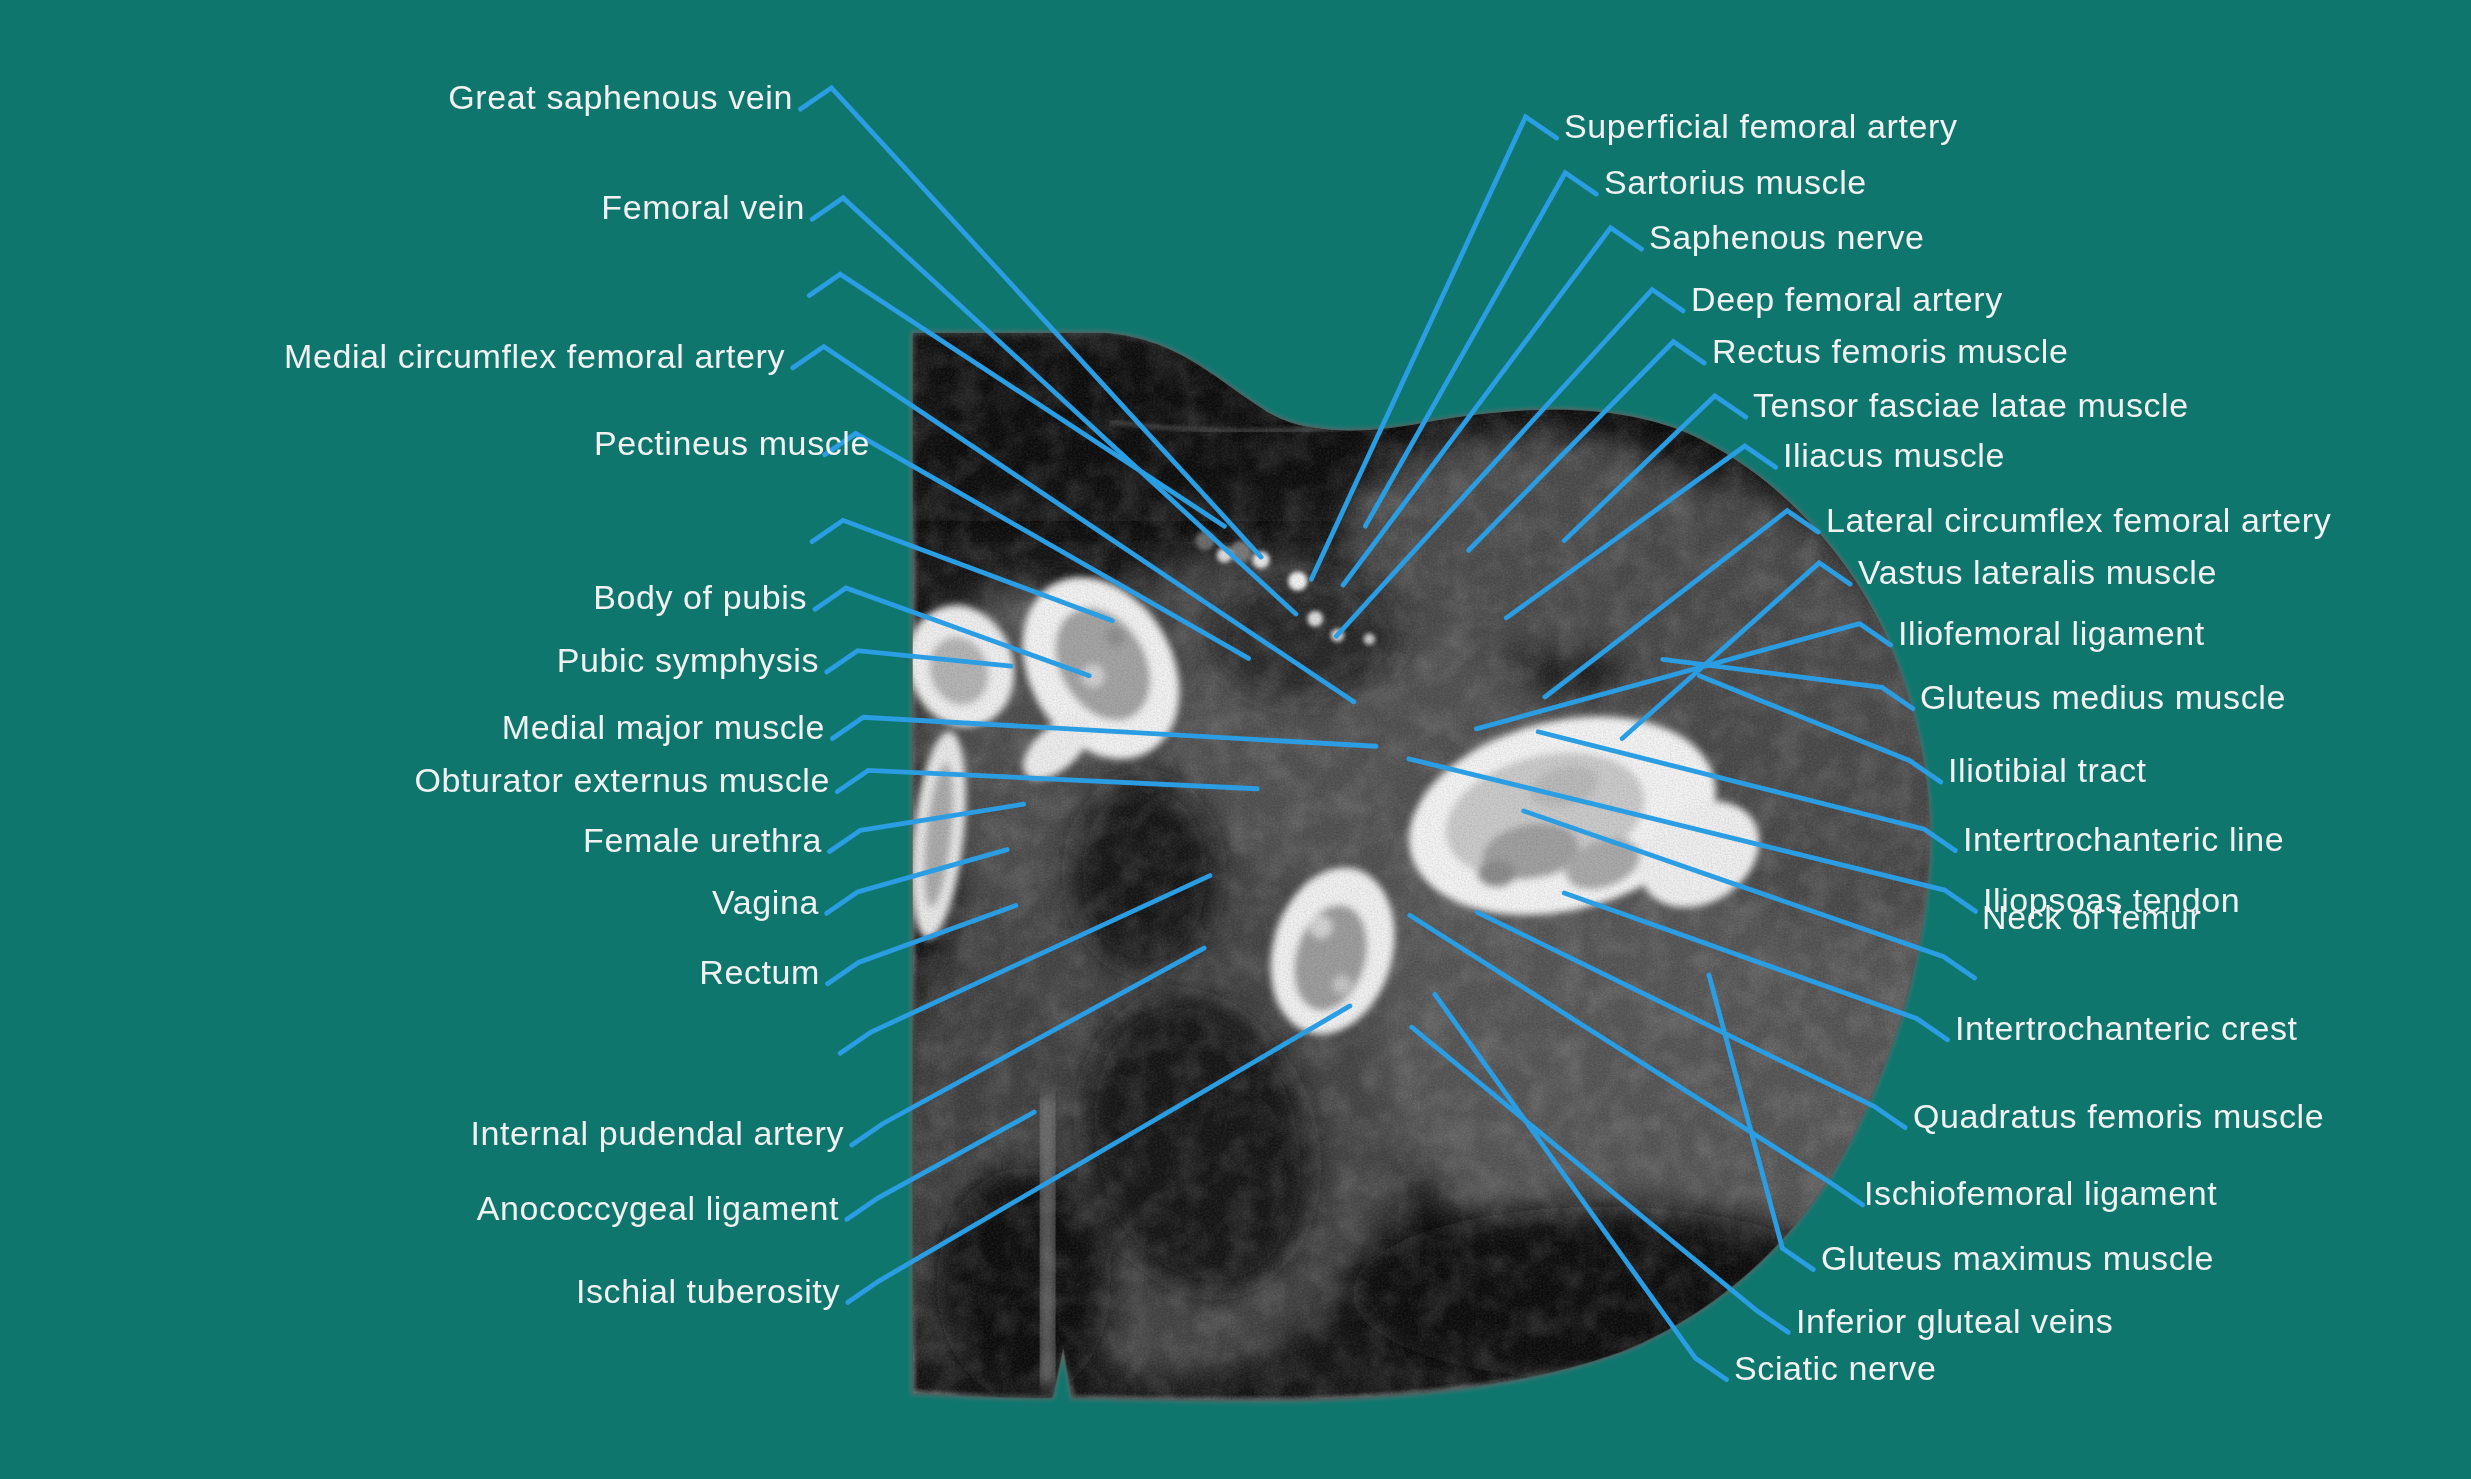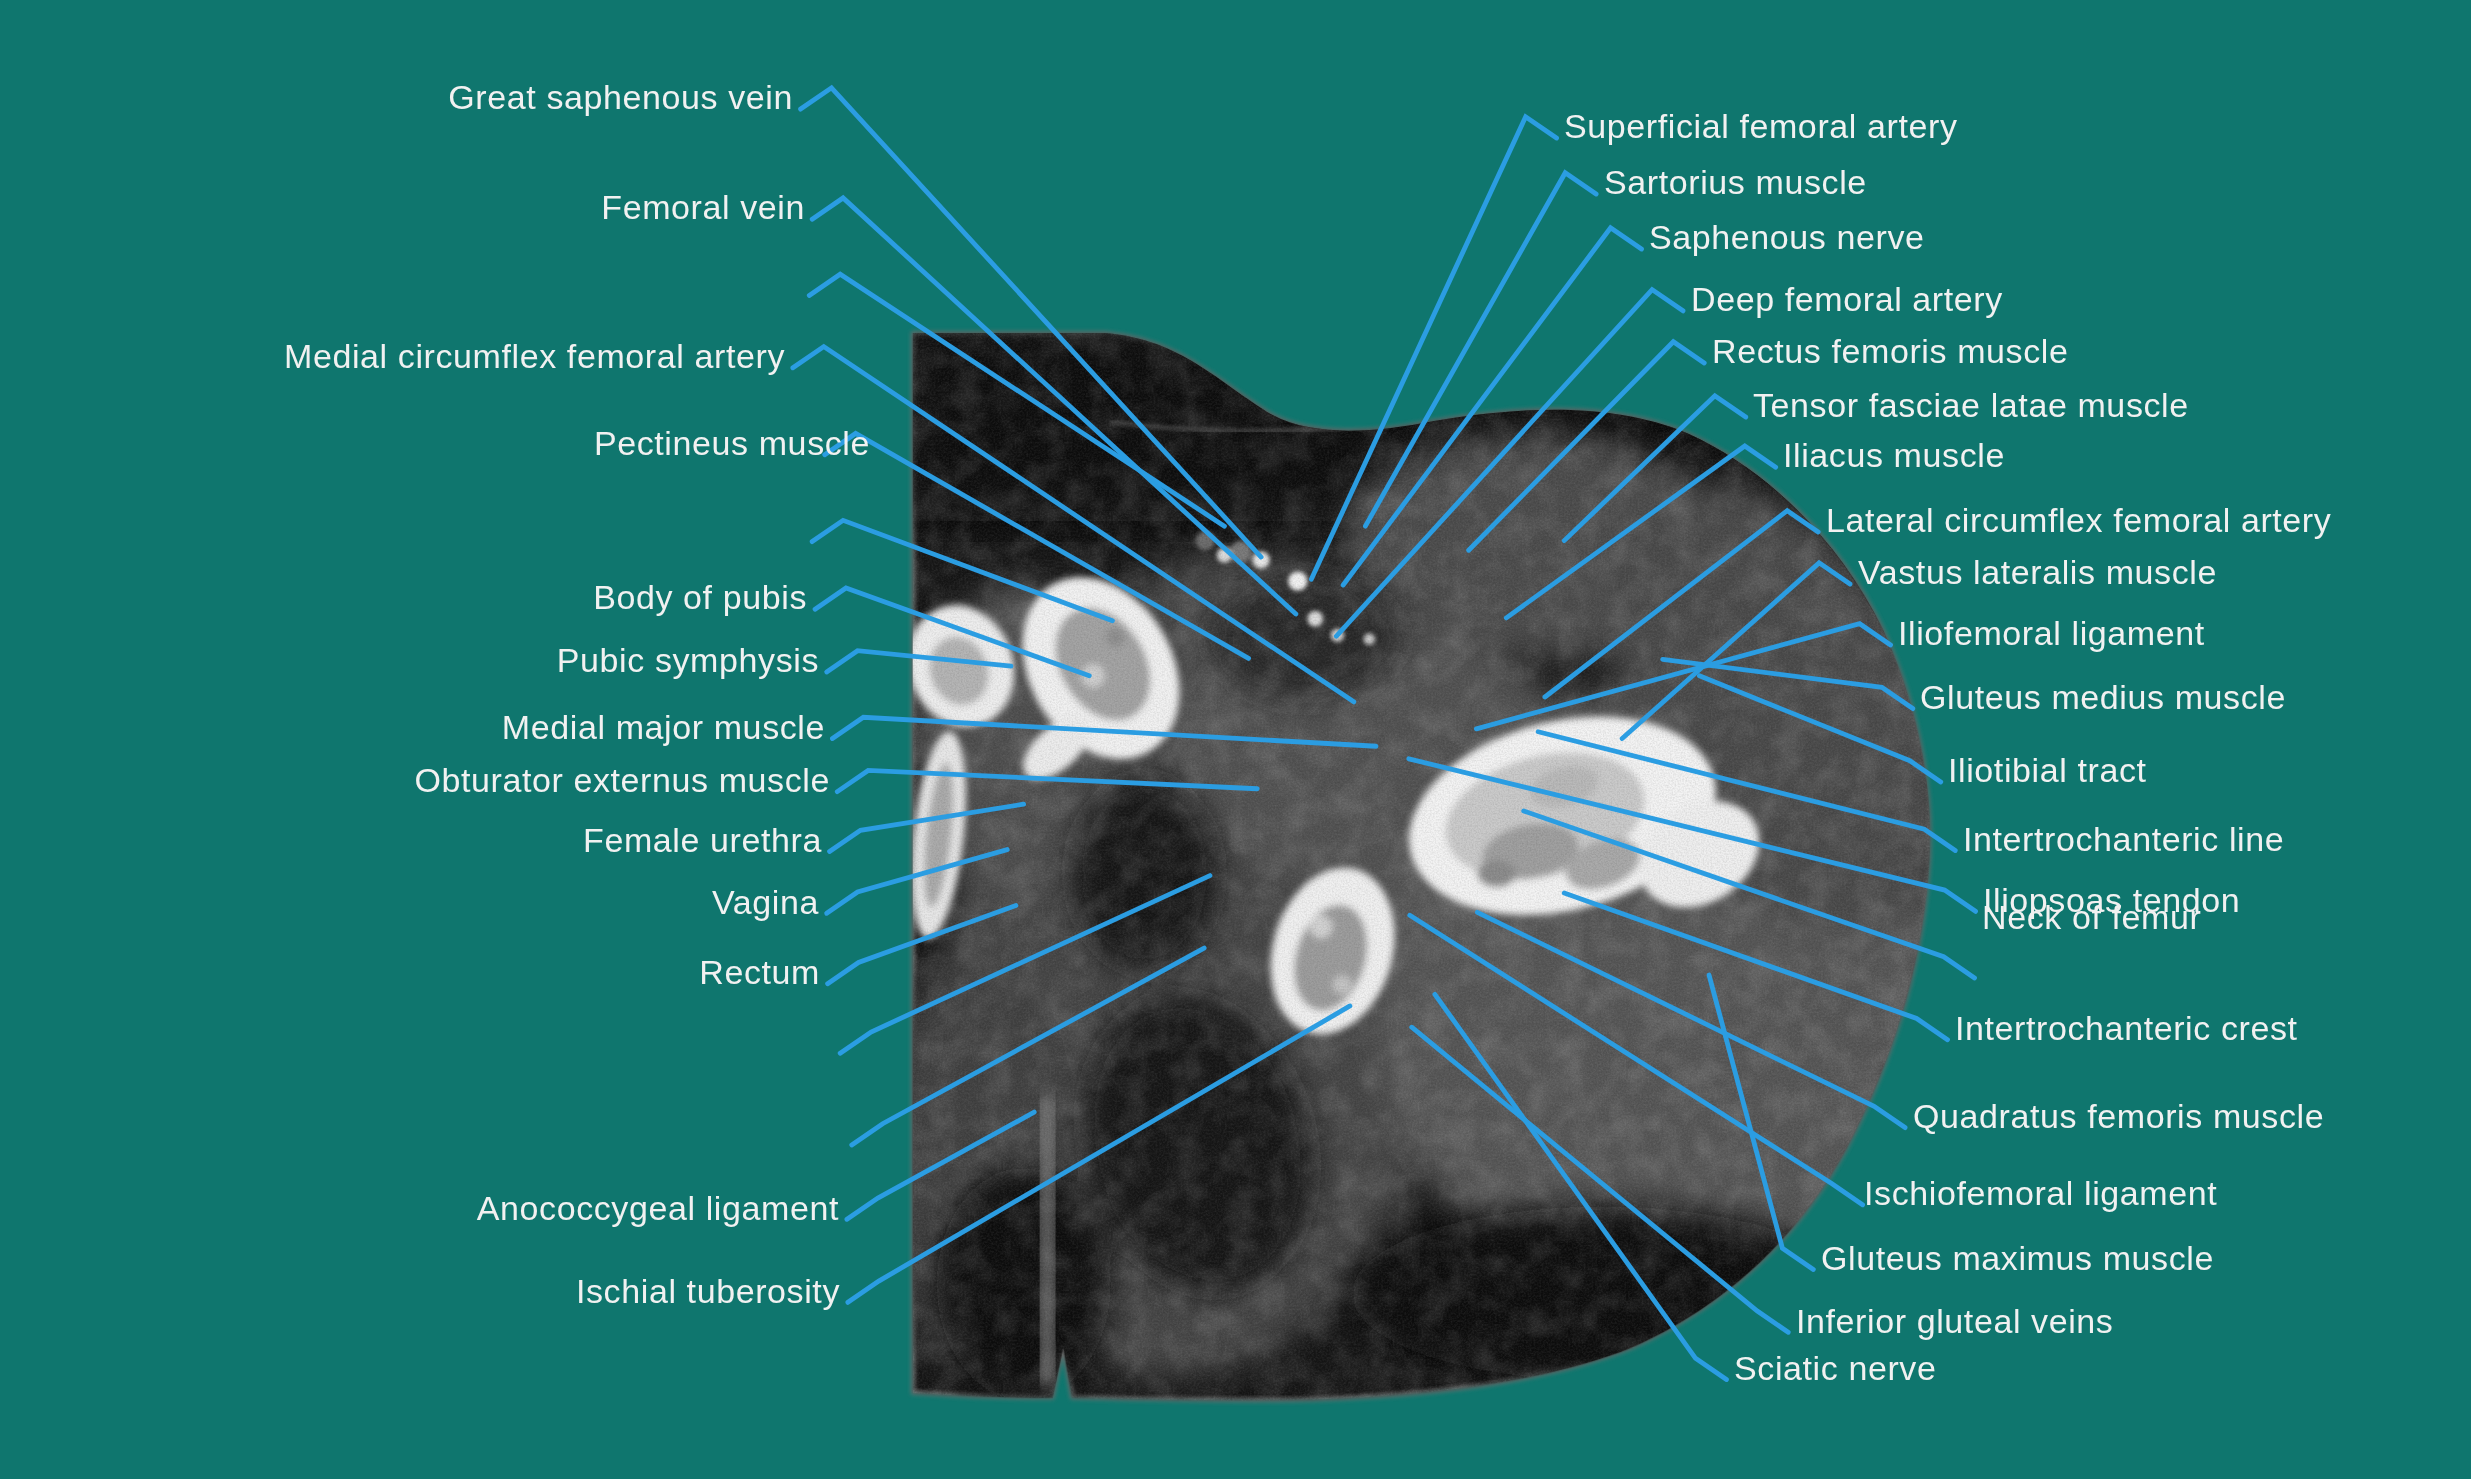--- a/index.html
+++ b/index.html
@@ -180,20 +180,21 @@
       <div class="label left" style="right: 1667px; top: 187px;">Femoral vein</div>
       <div class="label left" style="right: 1687px; top: 336px;">Medial circumflex femoral artery</div>
       <div class="label left" style="right: 1602px; top: 423px;">Pectineus muscle</div>
       <div class="label left" style="right: 1665px; top: 577px;">Body of pubis</div>
       <div class="label left" style="right: 1653px; top: 640px;">Pubic symphysis</div>
       <div class="label left" style="right: 1647px; top: 707px;">Medial major muscle</div>
       <div class="label left" style="right: 1642px; top: 760px;">Obturator externus muscle</div>
       <div class="label left" style="right: 1650px; top: 820px;">Female urethra</div>
       <div class="label left" style="right: 1653px; top: 882px;">Vagina</div>
       <div class="label left" style="right: 1652px; top: 952px;">Rectum</div>
+      <div class="label left" style="right: 1628px; top: 1113px;">Internal pudendal artery</div>
       <div class="label left" style="right: 1633px; top: 1188px;">Anococcygeal ligament</div>
       <div class="label left" style="right: 1632px; top: 1271px;">Ischial tuberosity</div>
       <div class="label right" style="left: 1564px; top: 106px;">Superficial femoral artery</div>
       <div class="label right" style="left: 1604px; top: 162px;">Sartorius muscle</div>
       <div class="label right" style="left: 1649px; top: 217px;">Saphenous nerve</div>
       <div class="label right" style="left: 1691px; top: 279px;">Deep femoral artery</div>
       <div class="label right" style="left: 1712px; top: 331px;">Rectus femoris muscle</div>
       <div class="label right" style="left: 1753px; top: 385px;">Tensor fasciae latae muscle</div>
       <div class="label right" style="left: 1783px; top: 435px;">Iliacus muscle</div>
       <div class="label right" style="left: 1826px; top: 500px;">Lateral circumflex femoral artery</div>

